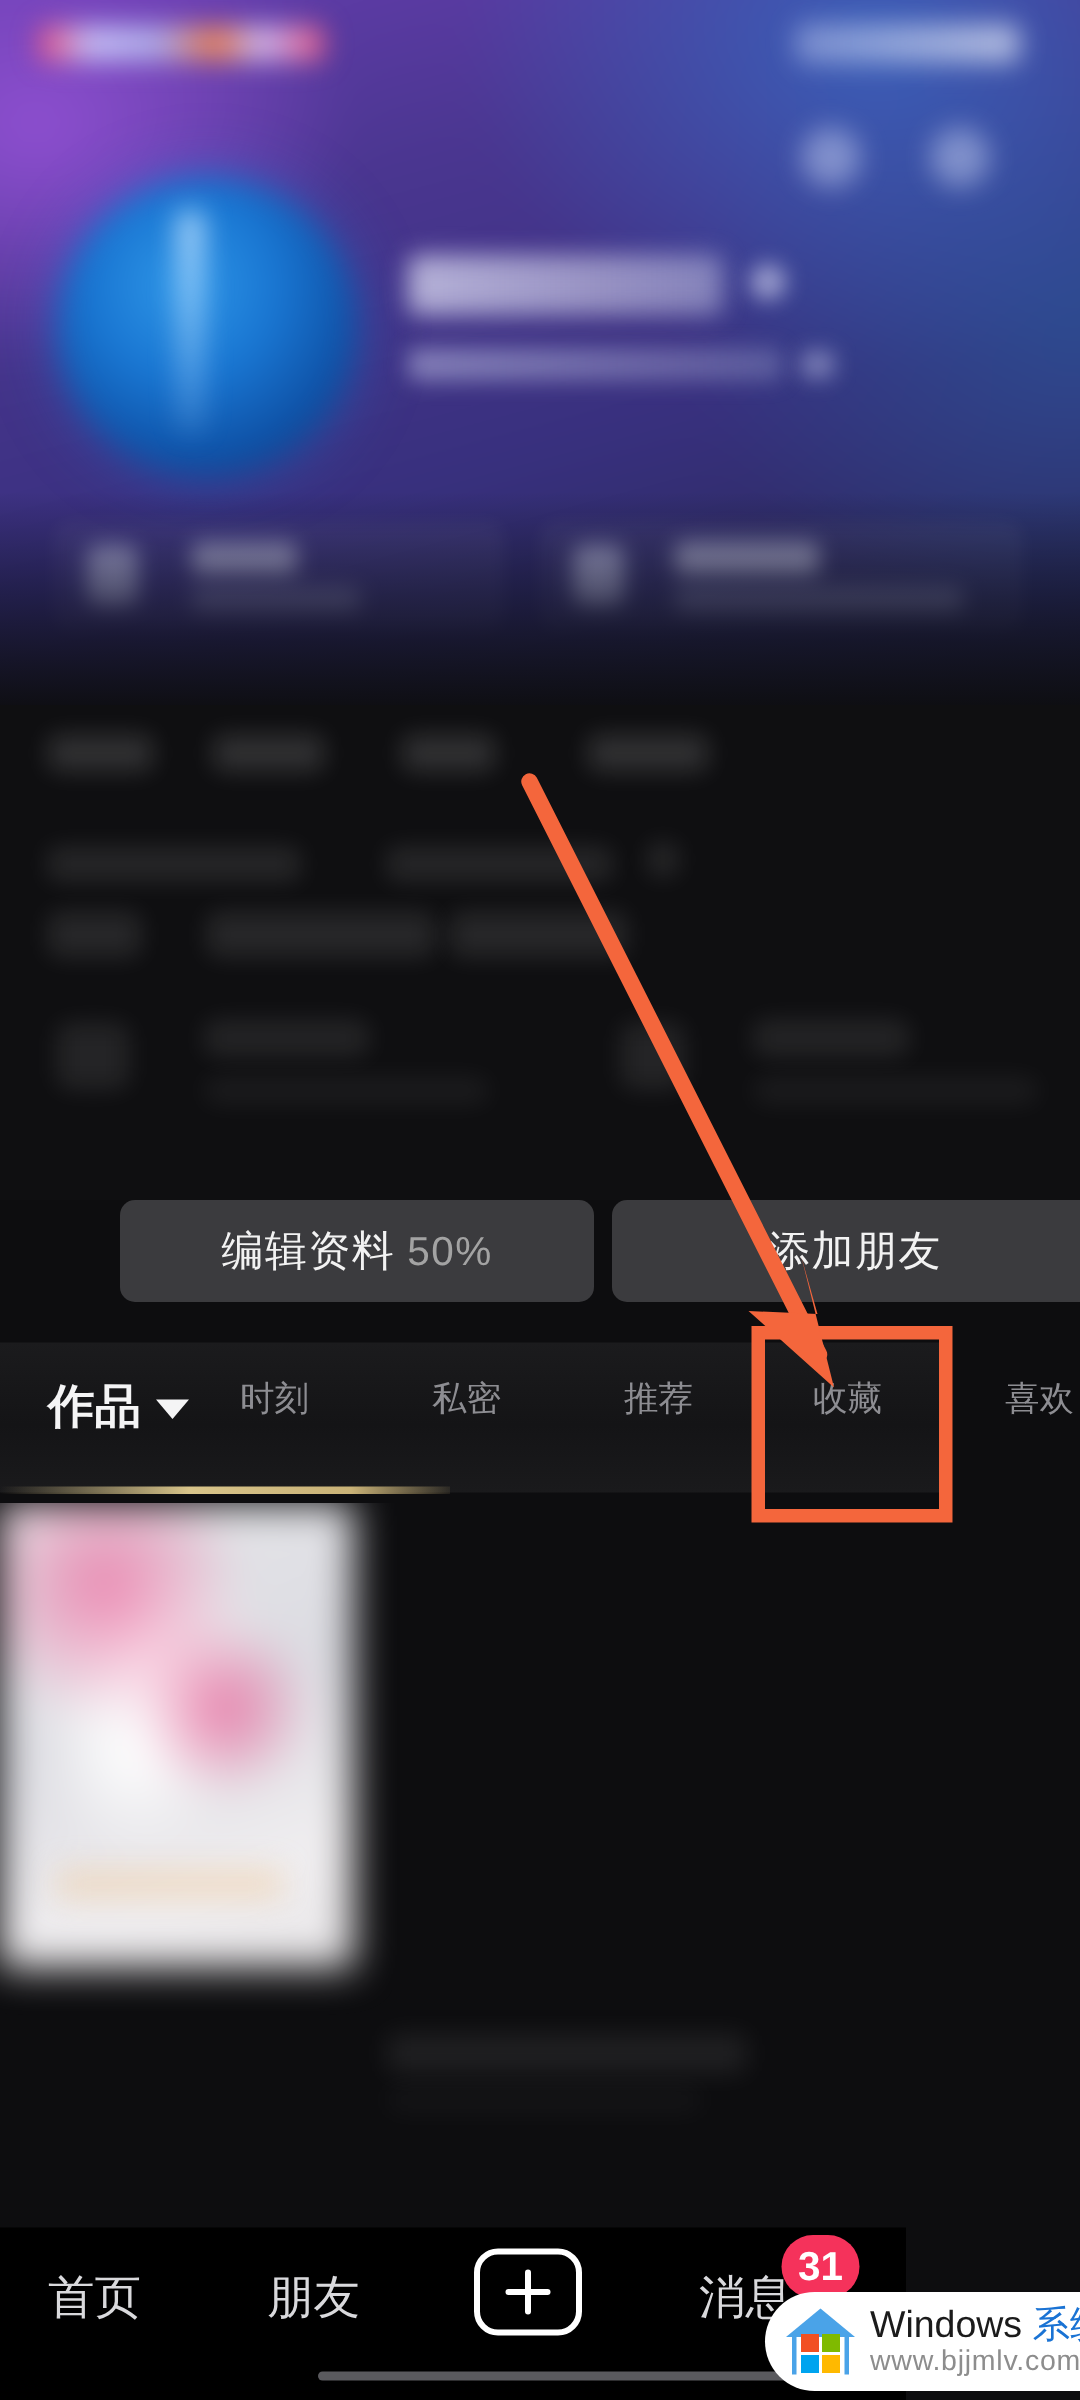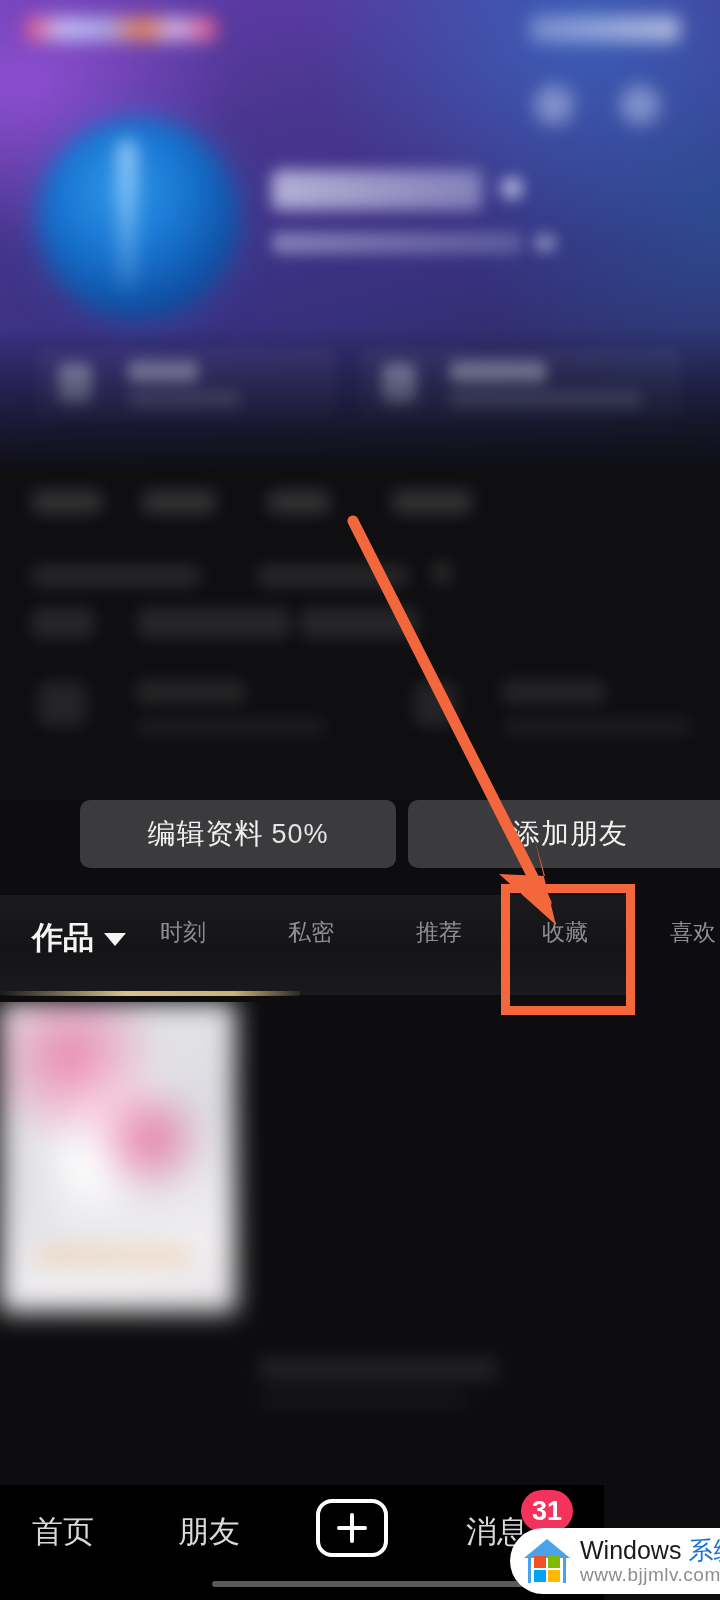--- a/index.html
+++ b/index.html
@@ -157,21 +157,21 @@
     position:absolute; left:0; top:800px; width:720px; height:68px;margin-left:48px;
   }
   .action-btn{
     position:absolute; top:0; height:68px;
     background:#3b3b3e; border-radius:10px;
     display:flex; align-items:center; justify-content:center;
     color:#f2f2f2; font-size:28px; letter-spacing:1px;
   }
   .action-btn.left{ left:32px; width:316px; }
   .action-btn.right{ left:360px; width:324px; }
-  .pct{ color:#e5e5e5; font-size:27px; margin-left:8px; }
+  .pct{ color:#a3a3a3; font-size:27px; margin-left:8px; }
 
   
   .tabbar{
     position:absolute; left:0; top:895px; width:628px; height:100px;
     background:linear-gradient(180deg,#1b1b1d 0%,#141416 55%,#1a1a1c 100%);
   }
   .tab{
     position:absolute; top:22px;
     font-size:23px; color:#8d8d92; white-space:nowrap;
   }

